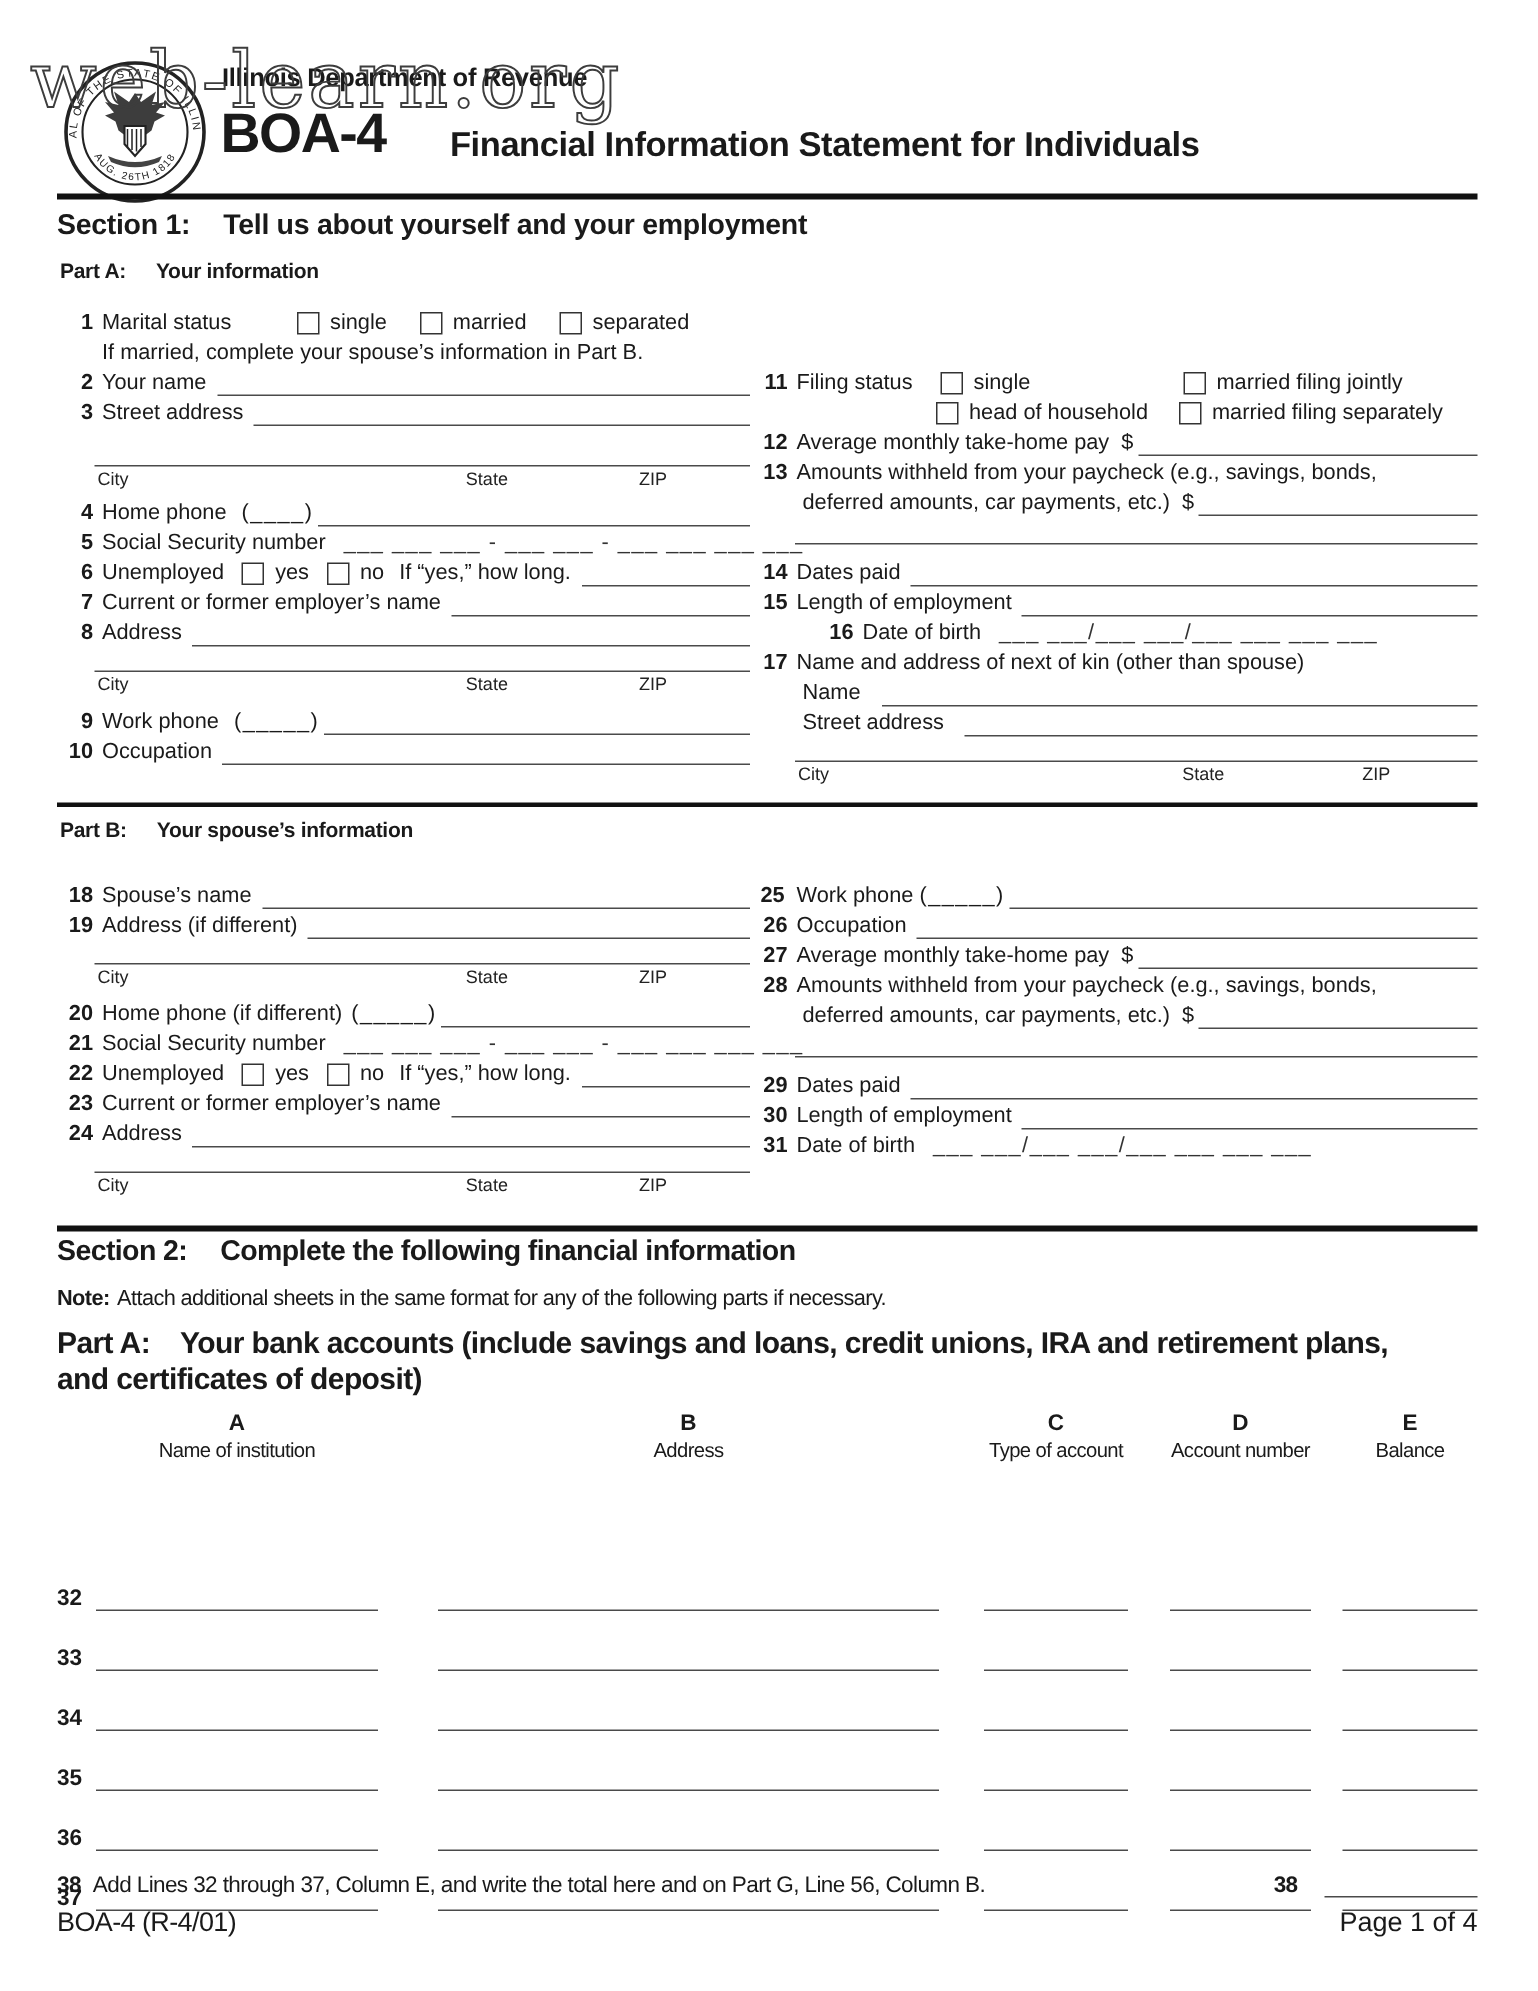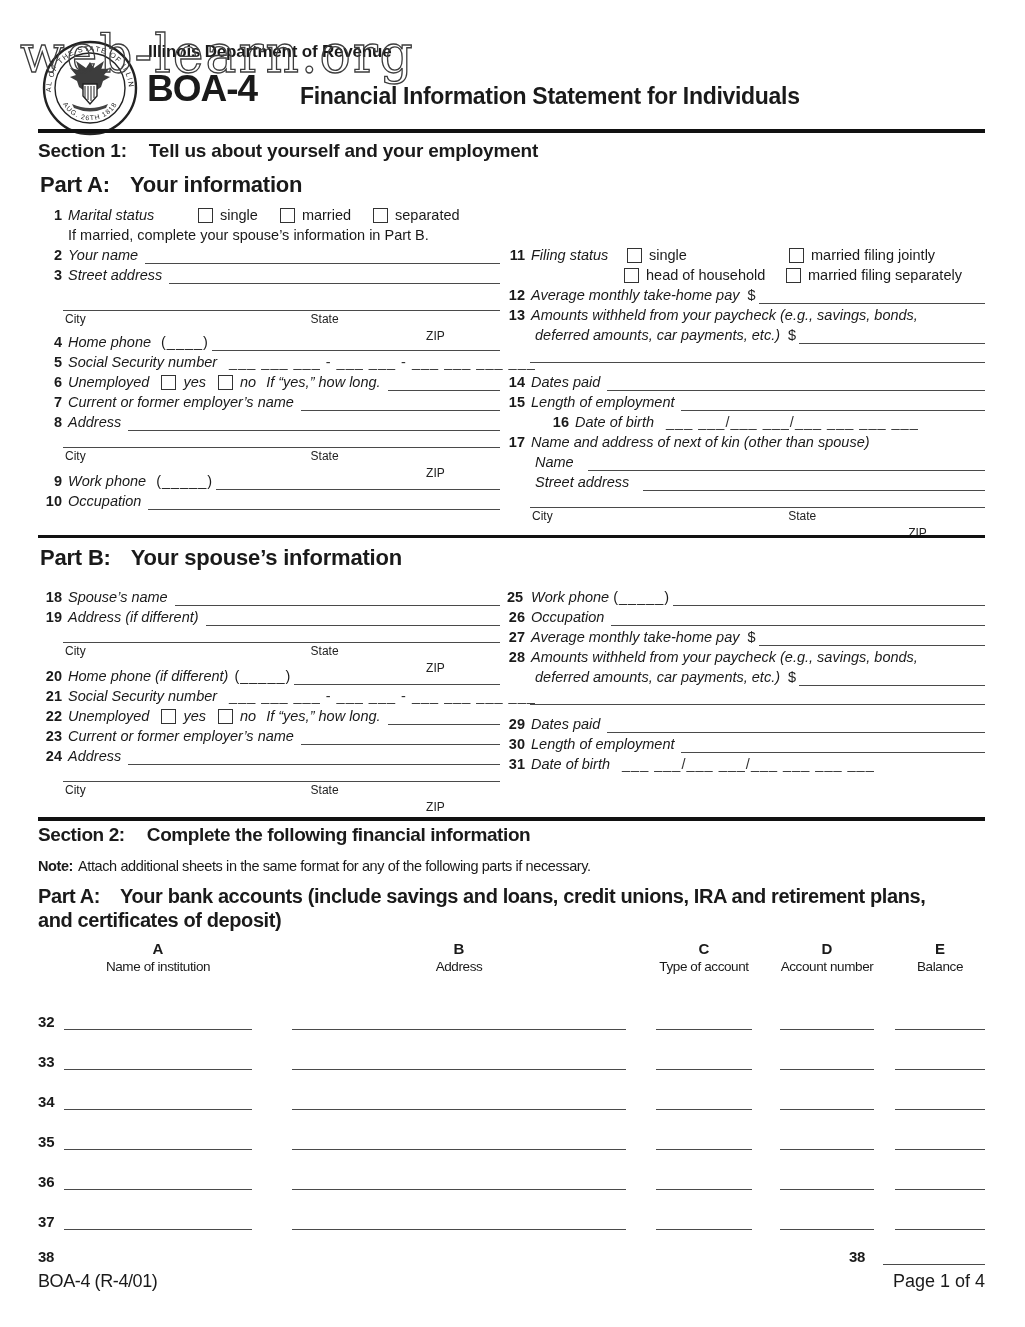--- a/index.html
+++ b/index.html
@@ -18,45 +18,45 @@
   .agency{position:absolute;left:148px;top:42px;font-size:17px;font-weight:bold;letter-spacing:-.2px;}
   .formno{position:absolute;left:147px;top:68px;font-size:37px;font-weight:bold;letter-spacing:-1px;}
   .formtitle{position:absolute;left:300px;top:83px;font-size:23px;font-weight:bold;letter-spacing:-.3px;}
   .rule{position:absolute;left:38px;width:947px;background:#111;}
   .rule.thick{height:4px;}
   .rule.mid{height:3px;}
 
   
   .sec-h{position:absolute;left:38px;font-size:19px;font-weight:bold;letter-spacing:-.2px;}
   .sec-h .t{margin-left:22px;}
-  .part-h{position:absolute;left:40px;font-size:22px;font-weight:bold;letter-spacing:-.2px;}
+  .part-h{position:absolute;left:40px;font-size:14px;font-weight:bold;letter-spacing:-.2px;}
   .part-h .t{margin-left:20px;}
 
   
   .col{position:absolute;}
   .col.lft{left:38px;width:462px;}
   .col.rgt{left:505px;width:480px;}
 
   .fl{display:flex;align-items:flex-end;height:20px;font-size:14.5px;line-height:17px;}
   .num{flex:none;width:24px;text-align:right;font-weight:bold;margin-right:6px;}
-  .lbl{flex:none;margin-right:4px;white-space:nowrap;font-style:italic;}
+  .lbl{flex:none;margin-right:4px;white-space:nowrap;}
   .ul{flex:1;border-bottom:1.3px solid #4a4a4a;height:15px;margin-left:3px;}
   .blanks{letter-spacing:1px;white-space:pre;margin-left:8px;color:#333;}
   .paren{margin-left:6px;letter-spacing:1px;}
   .dollar{margin-left:4px;}
   .cb{flex:none;display:inline-block;width:13px;height:13px;border:1.6px solid #333;background:#fff;
       margin:0 7px 1px 0;}
   .opt{margin-right:22px;white-space:nowrap;}
   .spacer{flex:1;}
   .ulfull{border-bottom:1.3px solid #4a4a4a;height:16px;margin-left:25px;}
   .ulfull.cont{margin-left:25px;height:12px;}
   .csz{position:relative;height:14px;font-size:12px;color:#222;}
   .csz .c{position:absolute;left:27px;top:1px;}
   .csz .s{position:absolute;left:59%;top:1px;}
-  .csz .z{position:absolute;left:84%;top:18px;}
+  .csz .z{position:absolute;left:84%;top:1px;}
   .sub-ind{padding-left:30px;}
   .sp40{height:40px;}
   .mt8{margin-top:8px;}
   .mt6{margin-top:6px;}
   .cont-ind{padding-left:30px;}
 
   
   .cond{letter-spacing:-.4px;}
   .note-line{position:absolute;left:38px;font-size:14.5px;}
   .note-line b{margin-right:5px;}
@@ -400,21 +400,21 @@
     <div class="hrow" style="margin-top:2px;">
       <span class="tnum"></span>
       <span class="ca hn cond">Name of institution</span>
       <span class="cb2 hn cond">Address</span>
       <span class="cc hn cond">Type of account</span>
       <span class="cd hn cond">Account number</span>
       <span class="ce hn cond">Balance</span>
     </div>
   </div>
 
-  <div class="btable" style="top:990px;">
+  <div class="btable" style="top:1034px;">
     <div class="trow">
       <span class="tnum">32</span>
       <span class="ca cell"></span>
       <span class="cb2 cell"></span>
       <span class="cc cell"></span>
       <span class="cd cell"></span>
       <span class="ce cell"></span>
     </div>
     <div class="trow">
       <span class="tnum">33</span>
@@ -453,20 +453,21 @@
       <span class="ca cell"></span>
       <span class="cb2 cell"></span>
       <span class="cc cell"></span>
       <span class="cd cell"></span>
       <span class="ce cell"></span>
     </div>
   </div>
 
   <div class="l38 cond" style="top:1245px;">
     <span class="n">38</span>
+    <span>Add Lines 32 through 37, Column E, and write the total here and on Part G, Line 56, Column B.</span>
     <span class="spacer"></span>
     <span class="n2">38</span>
     <span class="tl"></span>
   </div>
 
   <div class="foot cond" style="left:38px;top:1271px;">BOA-4 (R-4/01)</div>
   <div class="foot" style="right:40px;top:1271px;">Page 1 of 4</div>
 
 </div>
 

